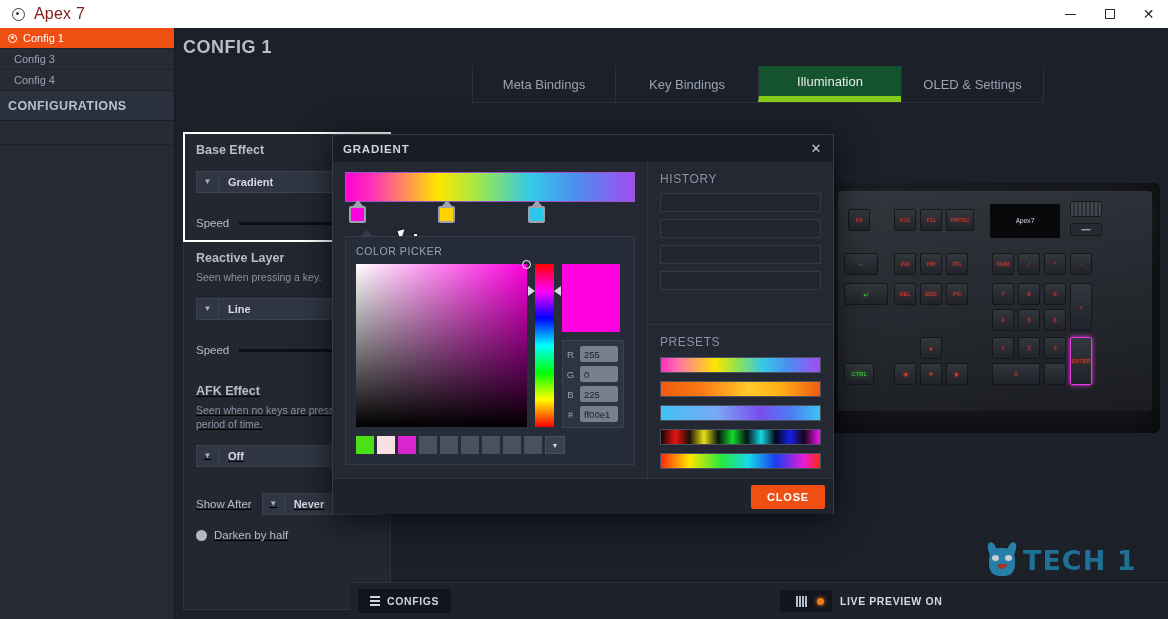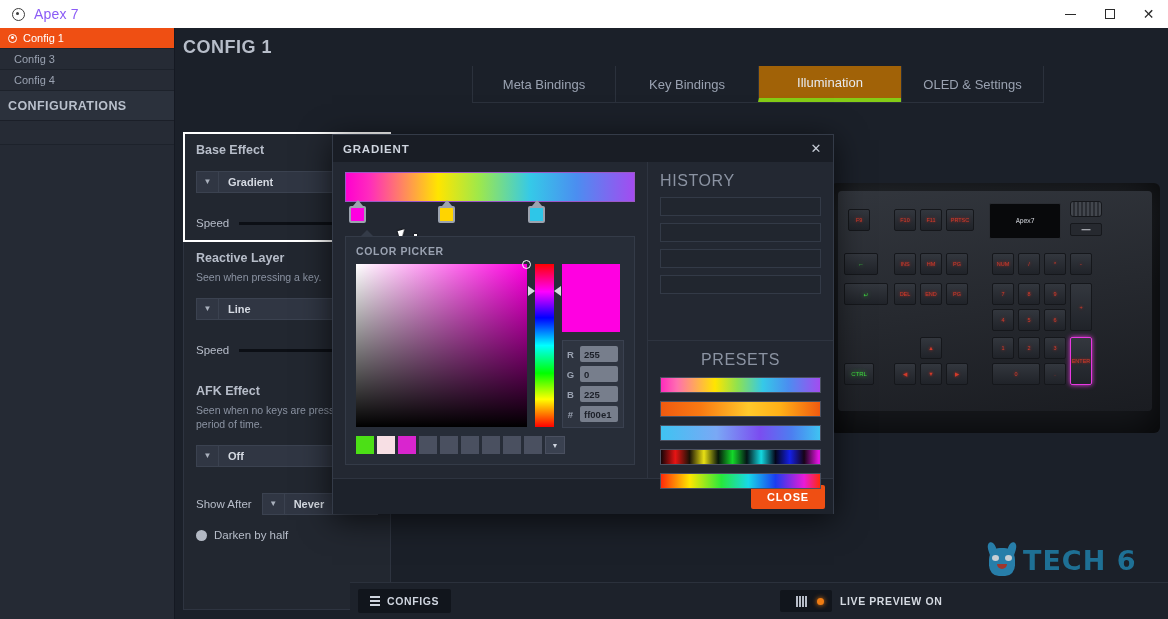--- a/index.html
+++ b/index.html
@@ -23,21 +23,21 @@
   .titlebar .app-icon:before {
     content: ""; position: absolute; left: 2px; top: 2px;
     width: 11px; height: 11px; border: 1.6px solid #3c3c3c;
     border-radius: 50%;
   }
   .titlebar .app-icon:after {
     content: ""; position: absolute; left: 6px; top: 6px;
     width: 3px; height: 3px; background: #3c3c3c; border-radius: 50%;
   }
   .titlebar .title {
-    font-size: 14px; color: #8b5cf6; letter-spacing: .2px;
+    font-size: 16px; color: #7f1d1d; letter-spacing: .2px;
   }
   .wincontrols { margin-left: auto; display: flex; height: 28px; }
   .wincontrols div {
     width: 39px; height: 28px; display: flex; align-items: center;
     justify-content: center; color: #2b2b2b; font-size: 12px;
   }
   .glyph-min { width: 11px; height: 1px; background: #2b2b2b; }
   .glyph-max { width: 10px; height: 10px; border: 1px solid #2b2b2b; }
   .glyph-close { font-size: 14px; line-height: 1; font-weight: 300; }
 
@@ -104,22 +104,22 @@
     position: absolute; left: 297px; top: 38px; display: flex;
     border-bottom: 1px solid #2b313c;
   }
   .tab {
     width: 143px; height: 36px; display: flex; align-items: center;
     justify-content: center; font-size: 13px; color: #9aa2b1;
     border-left: 1px solid #2b313c;
   }
   .tab:last-child { border-right: 1px solid #2b313c; }
   .tab.active {
-    background: #a16207; color: #e7eaef;
-    border-bottom: 4px solid #84cc16;
+    background: #14532d; color: #e7eaef;
+    border-bottom: 6px solid #84cc16;
   }
 
   
   .effects-panel {
     position: absolute; left: 8px; top: 104px;
     width: 208px; height: 478px; background: #222730;
     border: 1px solid #2e3440;
   }
   .fx-block { padding: 10px 12px 0 12px; }
   .fx-title { font-size: 12.5px; font-weight: bold; color: #b7bdc9; }
@@ -208,21 +208,21 @@
     padding: 0 8px 0 10px;
   }
   .dlg-head .t {
     font-size: 11.5px; font-weight: bold; color: #cfd5df; letter-spacing: .8px;
   }
   .dlg-x {
     margin-left: auto; width: 18px; height: 18px; display: flex;
     align-items: center; justify-content: center; color: #c6ccd6; font-size: 13px;
   }
   .dlg-body { position: relative; height: 316px; display: flex; }
-  .dlg-left { width: 315px; position: relative; padding: 10px 12px 0 12px; font-weight: bold; }
+  .dlg-left { width: 315px; position: relative; padding: 10px 12px 0 12px; }
   .dlg-right {
     width: 187px; border-left: 1px solid #2e3440; position: relative;
   }
   .dlg-foot {
     height: 36px; background: #1d222b; border-top: 1px solid #2e3440;
     display: flex; align-items: center; justify-content: flex-end;
     padding-right: 8px;
   }
   .close-btn {
     background: #ef4f13; color: #fff; font-size: 11px; font-weight: bold;
@@ -314,27 +314,27 @@
   }
   .swatches { display: flex; gap: 3px; margin-top: 8px; align-items: center; }
   .swatch { width: 18px; height: 18px; background: #4a5060; }
   .swatch-more {
     width: 20px; height: 18px; background: #3a4150; border: 1px solid #4a5060;
     display: flex; align-items: center; justify-content: center;
     font-size: 7px; color: #cfd5df;
   }
 
   .hist-wrap { padding: 10px 12px; }
-  .sec-title { font-size: 16px; color: #8b93a2; letter-spacing: .6px; }
+  .sec-title { font-size: 12px; color: #8b93a2; letter-spacing: .6px; }
   .hist-slot {
     height: 19px; margin-top: 7px; background: #21262f;
     border: 1px solid #333a47;
   }
   .presets-wrap {
-    padding: 10px 12px; border-top: 1px solid #2e3440; margin-top: 36px; text-align: center;
+    padding: 10px 12px; border-top: 1px solid #2e3440; margin-top: 24px;
   }
   .preset {
     height: 16px; margin-top: 8px; border: 1px solid #4a5060;
   }
 
   
   .bottombar {
     position: absolute; left: 175px; bottom: 0; width: 993px; height: 37px;
     background: #1d222b; border-top: 1px solid #2b313c;
     display: flex; align-items: center; padding: 0 8px;
@@ -519,21 +519,21 @@
           <span class="dd-label">Line</span>
         </div>
         <div class="speed-row">
           <span class="lbl">Speed</span>
           <span class="track">
             <span class="knob" style="left:72%"></span>
           </span>
         </div>
       </div>
 
-      <div class="fx-block" style="margin-top:18px;">
+      <div class="fx-block" style="margin-top:18px;text-decoration:underline;">
         <div class="fx-title">AFK Effect</div>
         <div class="fx-sub">Seen when no keys are pressed for a period of time.</div>
         <div class="dropdown">
           <span class="caret">▼</span>
           <span class="dd-label">Off</span>
         </div>
         <div class="show-after-row">
           <span class="lbl">Show After</span>
           <span class="dropdown">
             <span class="caret">▼</span>
@@ -676,16 +676,16 @@
 
   <div class="watermark">
     <div class="wm-mascot">
       <span class="ear-l"></span>
         <span class="ear-r"></span>
       <span class="body"></span>
       <span class="eye-l"></span>
         <span class="eye-r"></span>
       <span class="mouth"></span>
     </div>
-    <div class="wm-text">TECH 6</div>
+    <div class="wm-text">TECH 1</div>
   </div>
 
 </div>
 
 </body></html>

